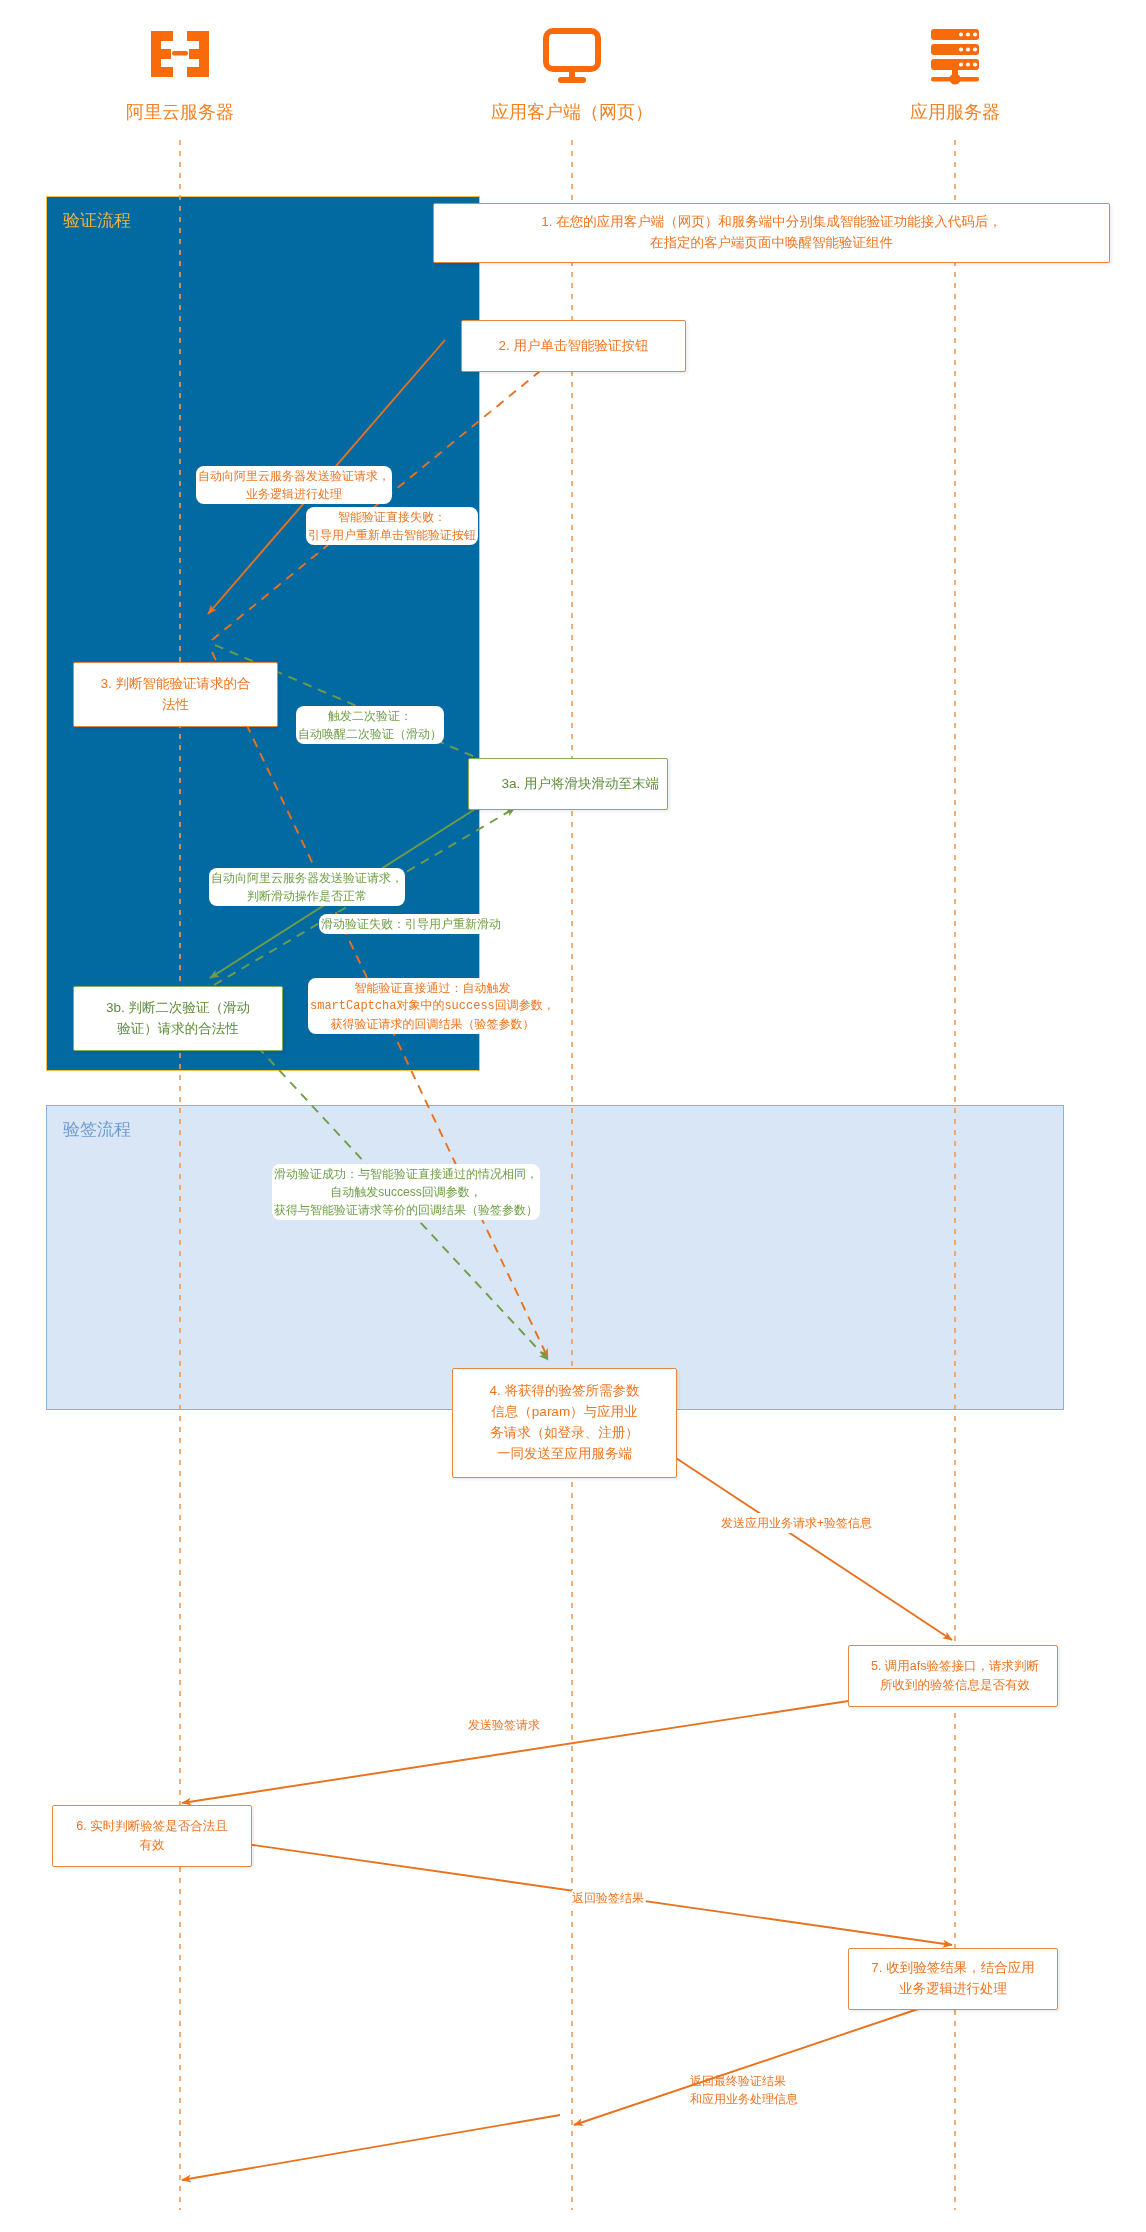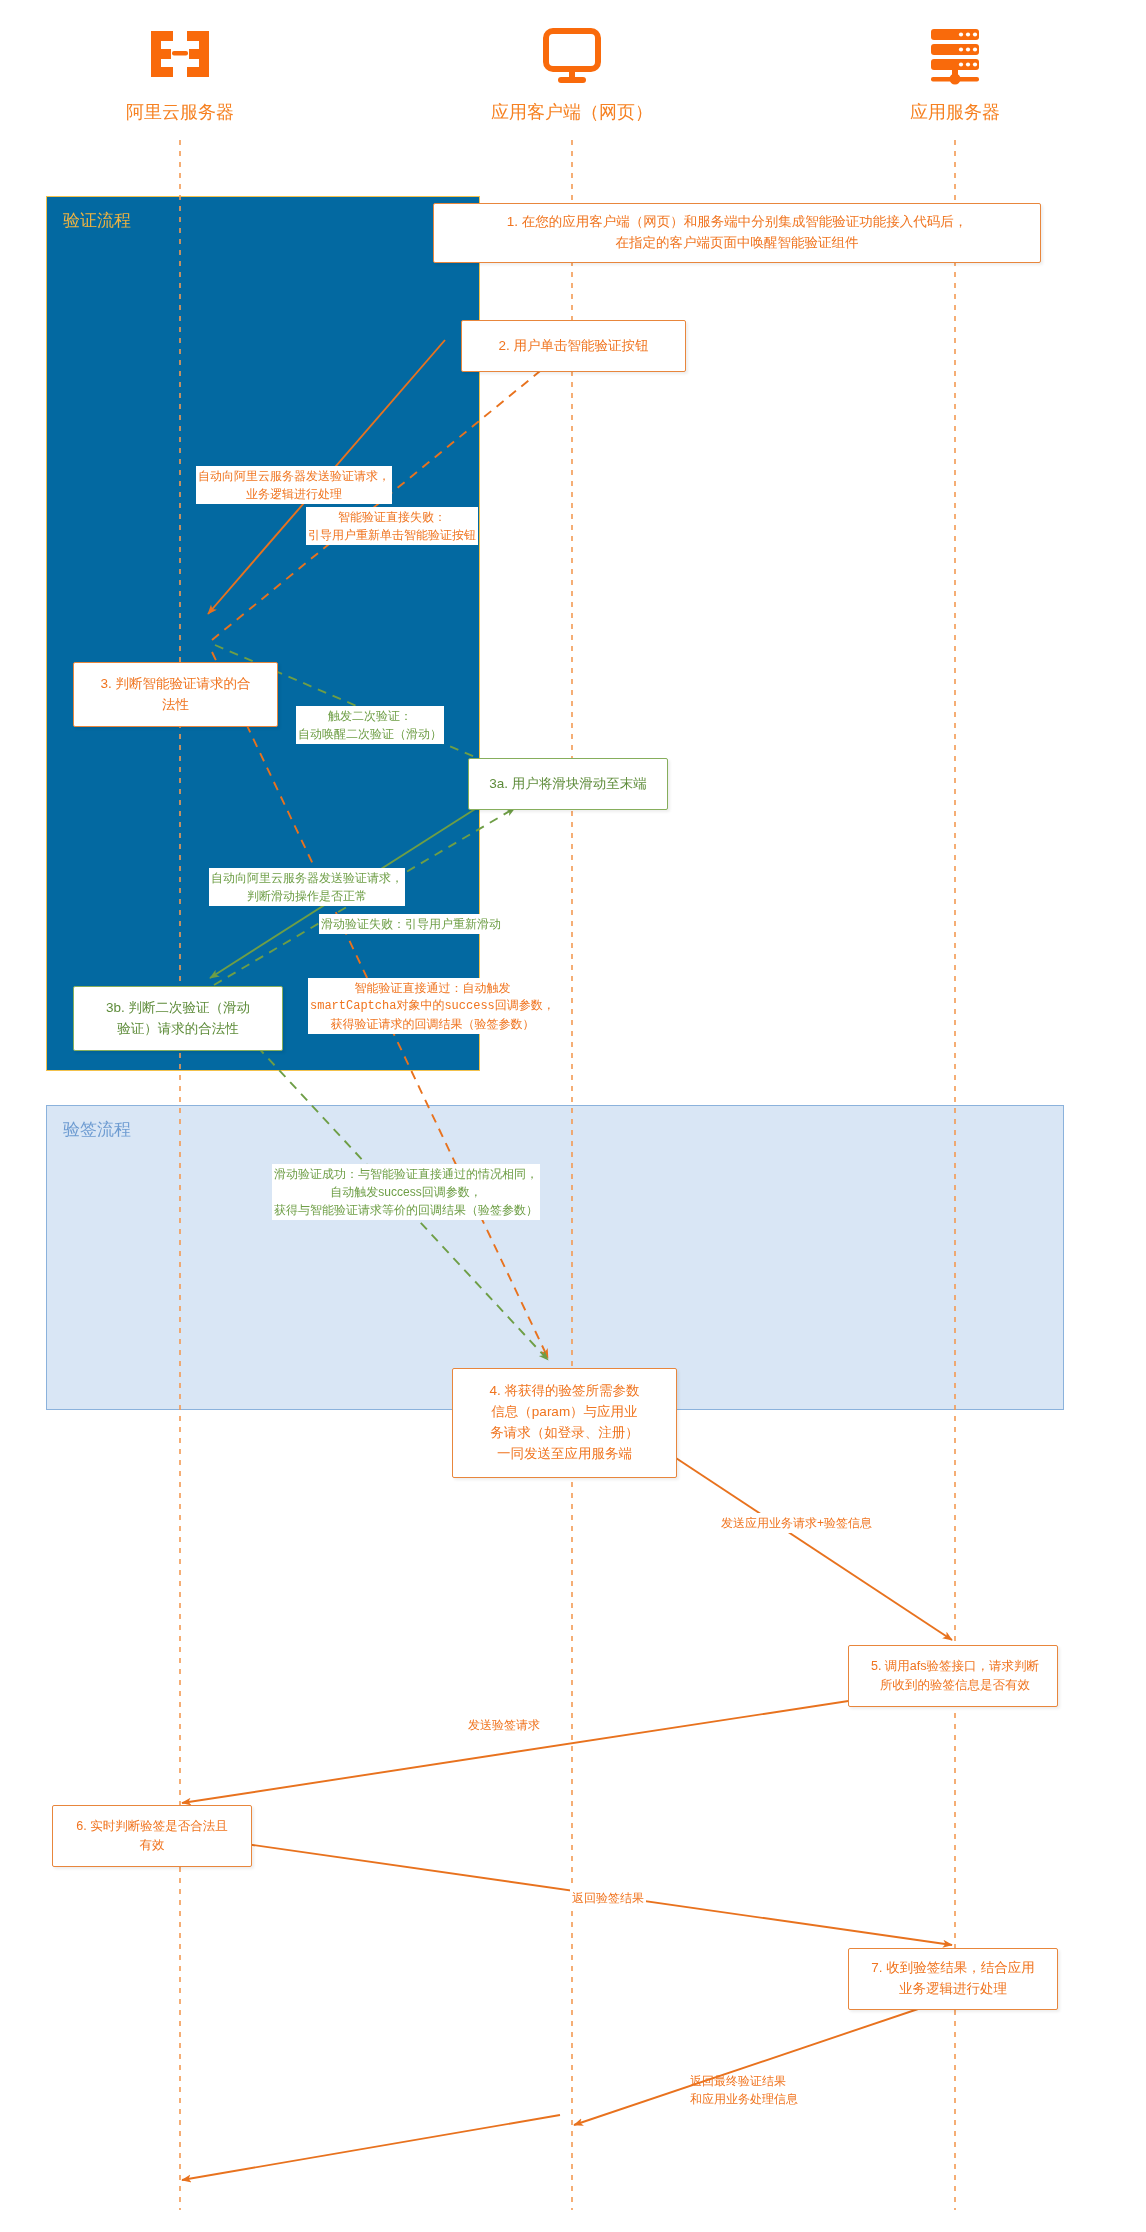--- a/index.html
+++ b/index.html
@@ -18,21 +18,21 @@
   .band.verify .bandtitle{color:#F0B440;}
   .band.sign .bandtitle{color:#6D9BD1;}
 
   .node{position:absolute;box-sizing:border-box;background:#fff;border:1px solid #E8863C;
         border-radius:2px;display:flex;align-items:center;justify-content:center;
         text-align:center;padding:6px 8px;line-height:1.55;font-size:13.5px;color:#F0741F;
         box-shadow:2px 2px 3px rgba(0,0,0,0.07);}
   .node.green{border-color:#86AE5C;color:#5E8C3A;}
 
   .lbl{position:absolute;background:#fff;font-size:12px;line-height:1.5;color:#F0741F;
-       white-space:nowrap;padding:1px 2px;}
+       white-space:nowrap;padding:1px 2px;border-radius:8px;}
   .lbl.green{color:#6E9E46;}
   .lbl.c{text-align:center;}
   .mono{font-family:"Liberation Mono","DejaVu Sans Mono",monospace;}
 </style>
 </head>
 <body>
 
 <div id="stage">
 
   <div class="band verify" style="left:46px;top:196px;width:434px;height:875px;">
@@ -122,39 +122,39 @@
           <circle cx="45" cy="38.5" r="2.1" fill="#fff"></circle>
           <circle cx="52" cy="38.5" r="2.1" fill="#fff"></circle>
         <rect x="29" y="44" width="6" height="5" fill="#F96A0B"></rect>
         <rect x="8" y="51" width="48" height="4.5" rx="2" fill="#F96A0B"></rect>
         <circle cx="32" cy="53" r="5.5" fill="#F96A0B"></circle>
       </svg>
     </div>
     <div class="aname">应用服务器</div>
   </div>
 
-  <div class="node" style="left:433px;top:203px;width:608px;height:60px;">
+  <div class="node" style="left:433px;top:203px;width:677px;height:60px;">
     <div>
       <div>1. 在您的应用客户端（网页）和服务端中分别集成智能验证功能接入代码后，</div>
       <div>在指定的客户端页面中唤醒智能验证组件</div>
     </div>
   </div>
 
   <div class="node" style="left:461px;top:320px;width:225px;height:52px;">
     <div>2. 用户单击智能验证按钮</div>
   </div>
 
   <div class="node" style="left:73px;top:618px;width:205px;height:65px;margin-top:44px;">
     <div>
       <div>3. 判断智能验证请求的合</div>
       <div>法性</div>
     </div>
   </div>
 
-  <div class="node green" style="left:468px;top:758px;width:200px;height:52px;">
+  <div class="node green" style="left:468px;top:758px;width:200px;height:52px;justify-content:flex-end;">
     <div>3a. 用户将滑块滑动至末端</div>
   </div>
 
   <div class="node green" style="left:73px;top:986px;width:210px;height:65px;">
     <div>
       <div>3b. 判断二次验证（滑动</div>
       <div>验证）请求的合法性</div>
     </div>
   </div>
 

